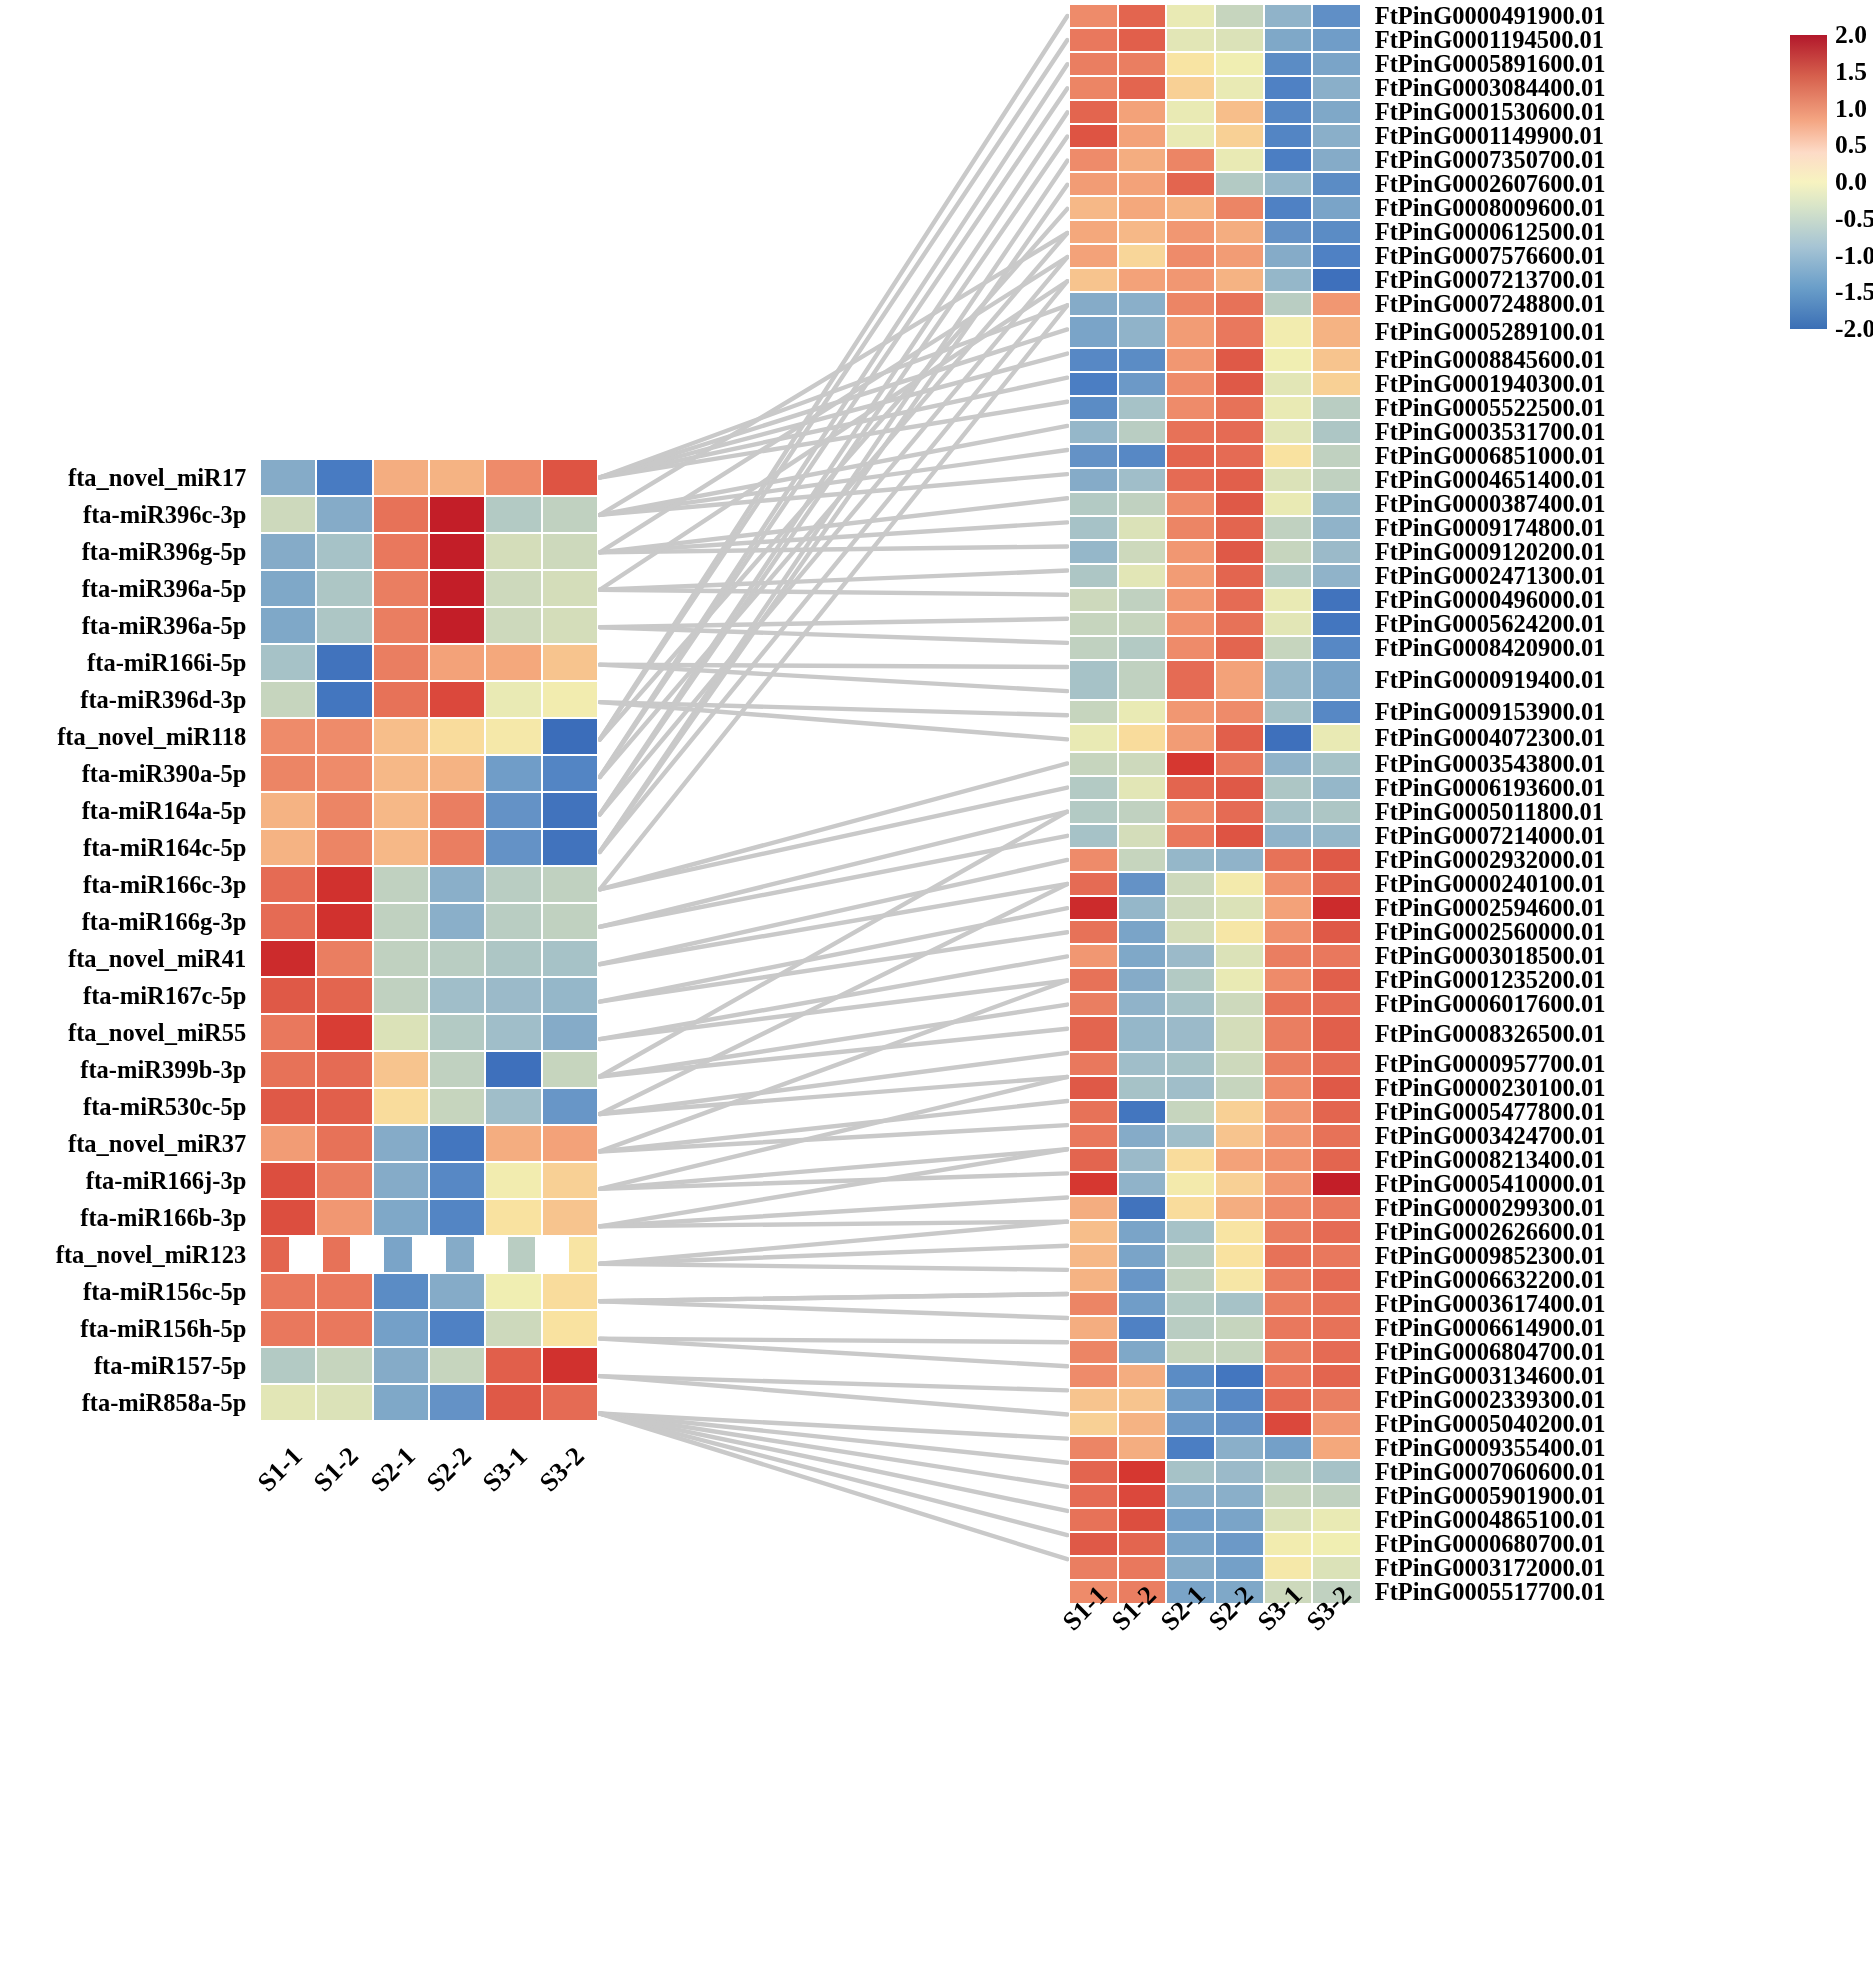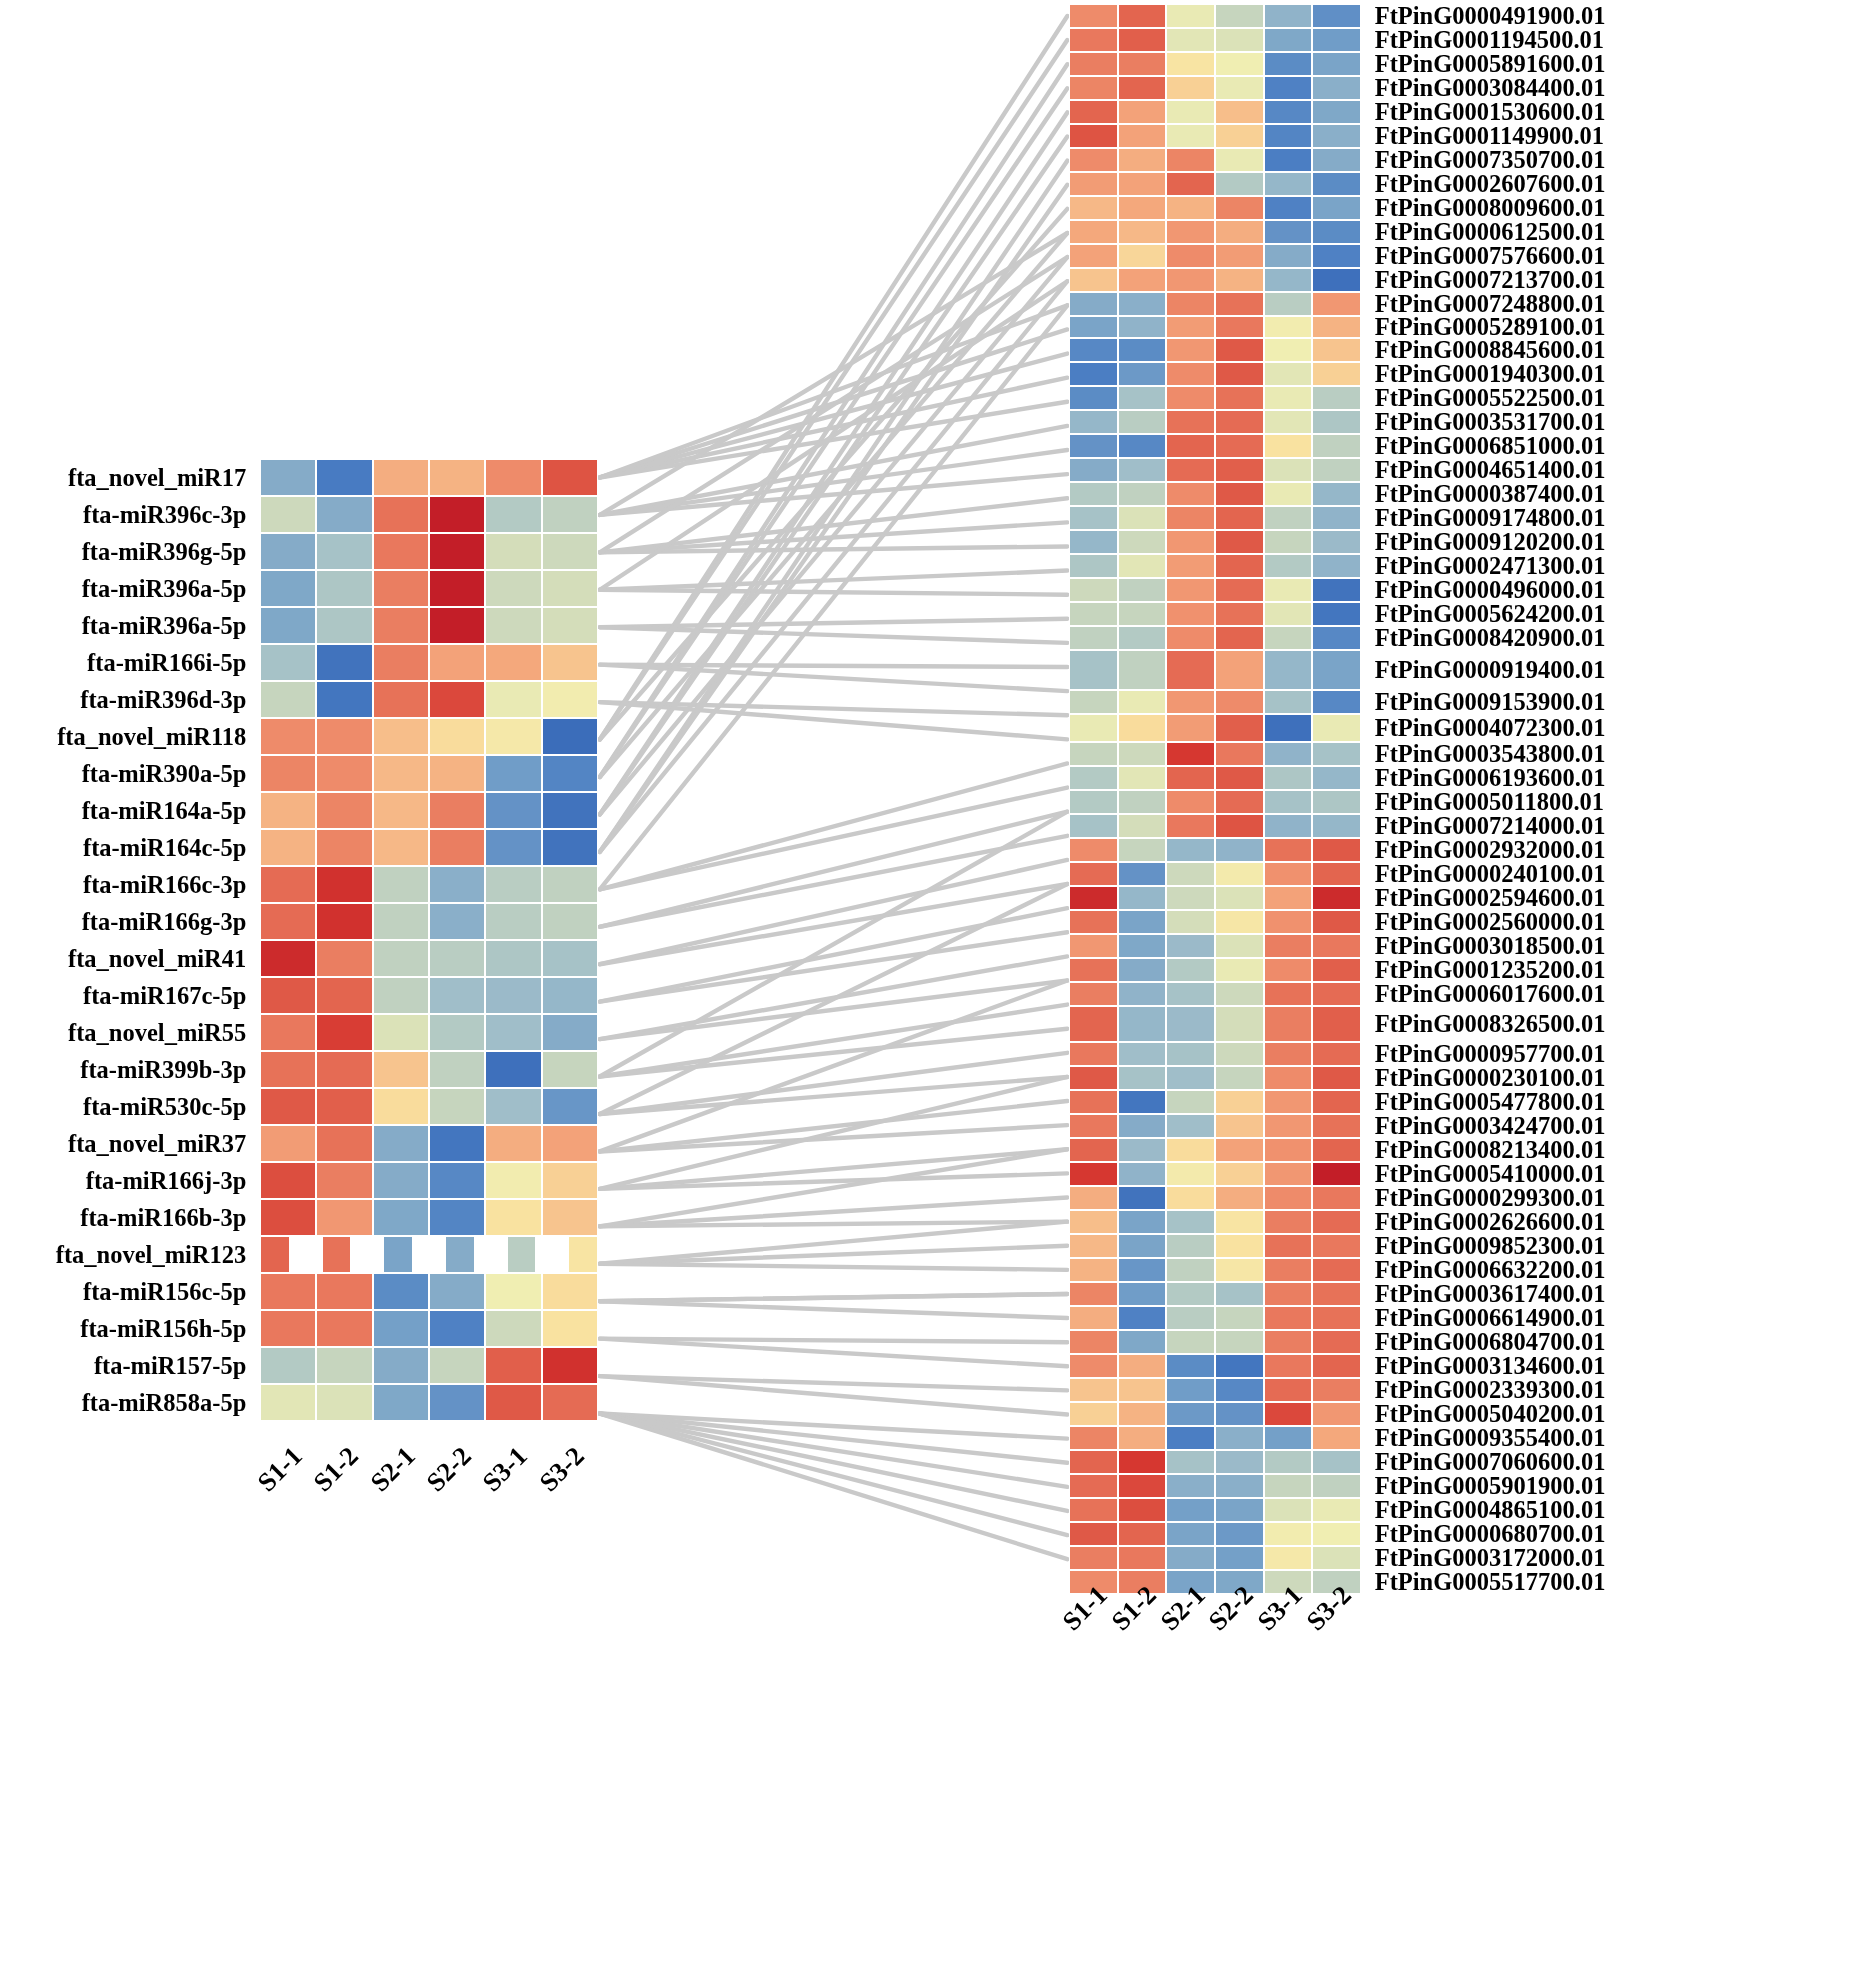--- a/index.html
+++ b/index.html
@@ -586,21 +586,21 @@
         </div>
         <div class="hm-row" style="height: 24px;">
           <div class="row-label right-lab">FtPinG0007248800.01</div>
           <div class="hm-cell" title="FtPinG0007248800.01 / S1-1 = -0.85" style="background: rgb(133, 171, 200);"></div>
           <div class="hm-cell" title="FtPinG0007248800.01 / S1-2 = -0.8" style="background: rgb(138, 175, 201);"></div>
           <div class="hm-cell" title="FtPinG0007248800.01 / S2-1 = 1.1" style="background: rgb(236, 133, 101);"></div>
           <div class="hm-cell" title="FtPinG0007248800.01 / S2-2 = 1.25" style="background: rgb(231, 114, 88);"></div>
           <div class="hm-cell" title="FtPinG0007248800.01 / S3-1 = -0.4" style="background: rgb(185, 205, 194);"></div>
           <div class="hm-cell" title="FtPinG0007248800.01 / S3-2 = 0.95" style="background: rgb(241, 151, 114);"></div>
         </div>
-        <div class="hm-row" style="height: 22px;">
+        <div class="hm-row" style="height: 32px;">
           <div class="row-label right-lab">FtPinG0005289100.01</div>
           <div class="hm-cell" title="FtPinG0005289100.01 / S1-1 = -0.95" style="background: rgb(122, 164, 200);"></div>
           <div class="hm-cell" title="FtPinG0005289100.01 / S1-2 = -0.75" style="background: rgb(144, 179, 201);"></div>
           <div class="hm-cell" title="FtPinG0005289100.01 / S2-1 = 0.9" style="background: rgb(242, 156, 117);"></div>
           <div class="hm-cell" title="FtPinG0005289100.01 / S2-2 = 1.2" style="background: rgb(233, 120, 93);"></div>
           <div class="hm-cell" title="FtPinG0005289100.01 / S3-1 = 0.05" style="background: rgb(242, 236, 175);"></div>
           <div class="hm-cell" title="FtPinG0005289100.01 / S3-2 = 0.7" style="background: rgb(245, 179, 131);"></div>
         </div>
         <div class="hm-row" style="height: 24px;">
           <div class="row-label right-lab">FtPinG0008845600.01</div>
@@ -1077,15 +1077,29 @@
         </div>
         <div class="col-tick">
           <span>S3-1</span>
         </div>
         <div class="col-tick">
           <span>S3-2</span>
         </div>
       </div>
   </div>
 
+  <div id="colorbar-wrap">
+    <div id="colorbar"></div>
+    <div id="cb-ticks">
+        <div class="cb-tick" style="top: 0px;">2.0</div>
+        <div class="cb-tick" style="top: 37px;">1.5</div>
+        <div class="cb-tick" style="top: 74px;">1.0</div>
+        <div class="cb-tick" style="top: 110px;">0.5</div>
+        <div class="cb-tick" style="top: 147px;">0.0</div>
+        <div class="cb-tick" style="top: 184px;">-0.5</div>
+        <div class="cb-tick" style="top: 221px;">-1.0</div>
+        <div class="cb-tick" style="top: 257px;">-1.5</div>
+        <div class="cb-tick" style="top: 294px;">-2.0</div>
+      </div>
+  </div>
 
 </div>
 
 
 </body></html>

